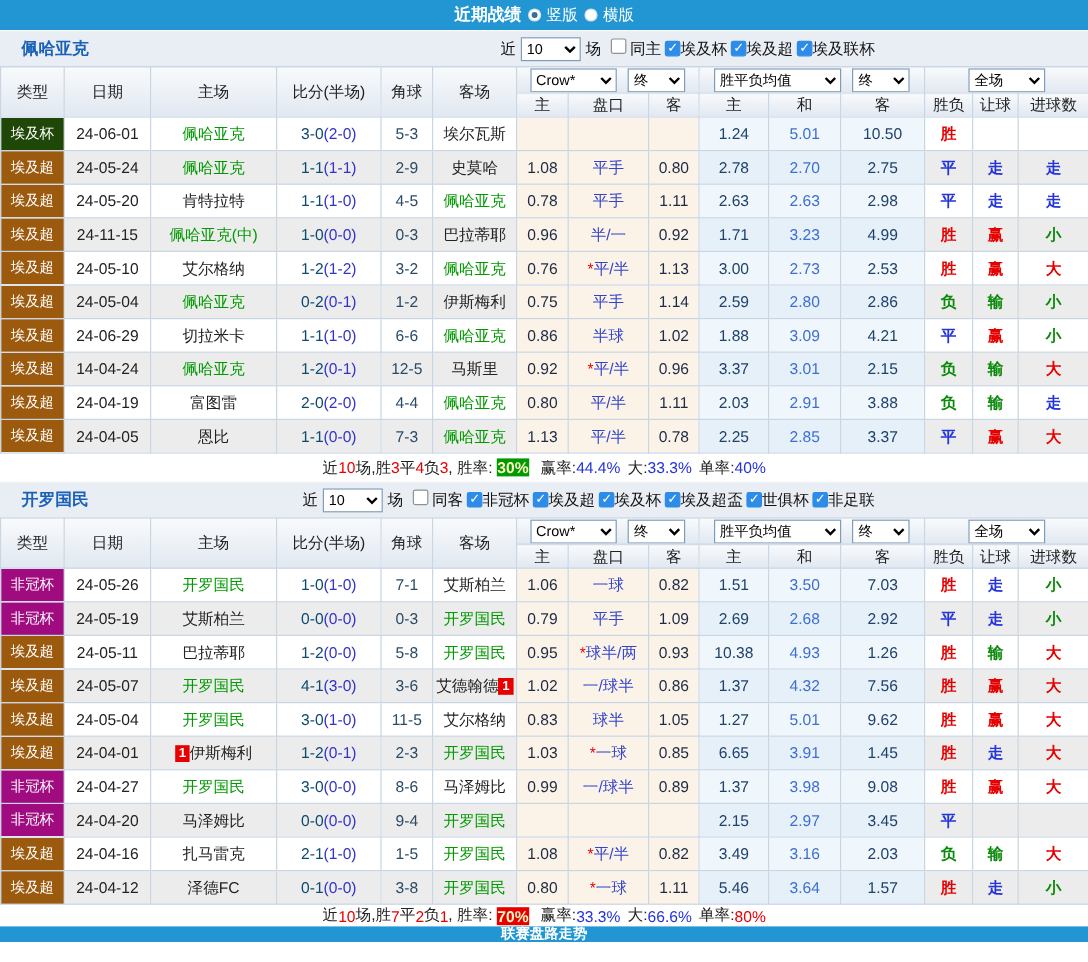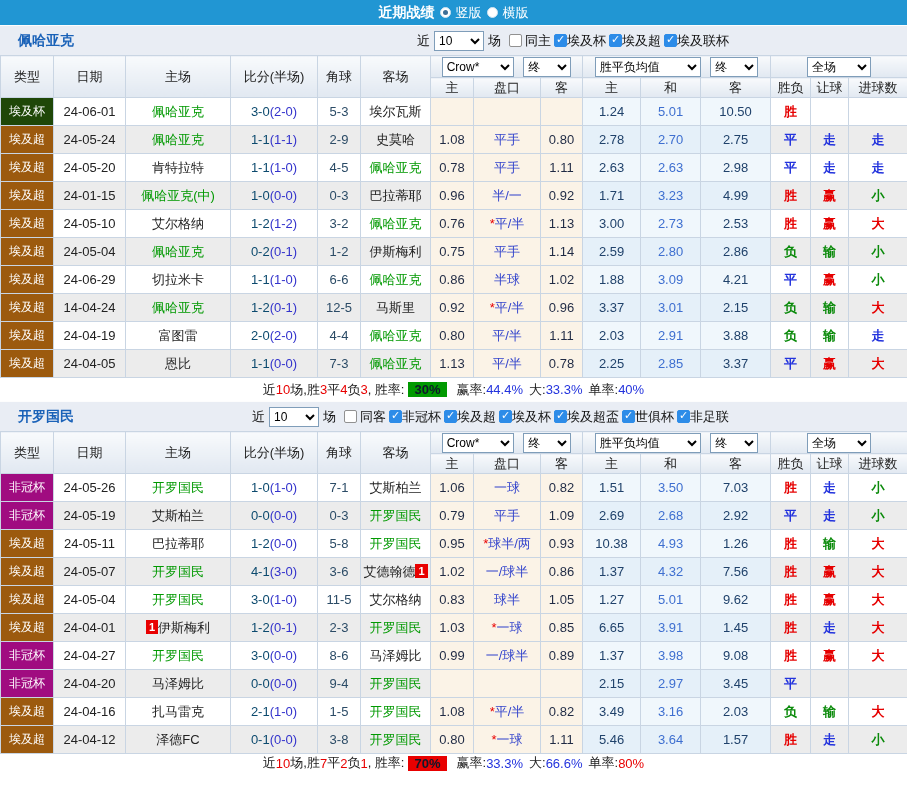--- a/index.html
+++ b/index.html
@@ -22,21 +22,21 @@
   select{font-size:12px;height:20px;border:1px solid #7f9db9;background:#fff;vertical-align:middle}
   .sel-count{width:50px;margin:0 4px}
   .sel-crow{width:72px;margin:0 3px}
   .sel-time{width:48px;margin:0 3px}
   .sel-avg{width:106px;margin:0 3px}
   .sel-scope{width:64px;margin:0 3px}
   .cb{width:13px;height:13px;border:1px solid #919191;background:#fff;display:inline-block;vertical-align:-2px;position:relative;border-radius:2px}
   .cb.checked{background:#2d8ce8;border-color:#2d8ce8}
   .cb.checked::after{content:"\2713";color:#fff;font-size:11px;font-weight:bold;position:absolute;left:1px;top:-2px}
   .cb-item{margin-left:3px;display:inline-flex;align-items:center}
-  .same-item{margin-left:8px;display:inline-flex;align-items:center;gap:3px}
+  .same-item{margin-left:8px;display:inline-flex;gap:3px}
 
   
   table{border-collapse:collapse;width:907px;table-layout:fixed}
   th,td{border:1px solid #c9d5e3;text-align:center;overflow:hidden;white-space:nowrap}
   thead th{font-weight:normal;font-size:13px;color:#222;background:linear-gradient(#f8fafc,#e1e8f1)}
   .hrow-a th{height:22px}
   .hrow-b th{height:20px}
   tbody td{height:28px;font-size:13px;color:#222;background:#fff}
   tr.stripe td{background:#ececec}
   td.type-cell{color:#fff;font-size:12px;padding:0}
@@ -50,21 +50,21 @@
   .half{color:#3333cc}
   .star{color:#e80000}
   .hand{color:#3344cc}
   .corner-cell{color:#2b4b66}
   .res{font-weight:bold}
   .redcard{display:inline-block;background:#e80000;color:#fff;font-size:11px;font-weight:bold;line-height:14px;padding:0 3px;vertical-align:1px}
 
   
   .summary{height:23px;display:flex;align-items:center;justify-content:center;font-size:13px;color:#222;white-space:nowrap}
   .section:nth-of-type(2) .summary{height:18px}
-  .badge{color:#0f172a;font-weight:bold;padding:0 6px;margin:0 4px}
+  .badge{color:#fef9c3;font-weight:bold;padding:0 0;margin:0 4px}
   .stat{margin-left:6px}
 </style>
 </head>
 <body>
 
 <div class="page">
 
   <div class="top-bar">
     <span class="tb-title">近期战绩</span>
     <span class="radio checked"></span>
@@ -198,21 +198,21 @@
               <td class="oddsbg oddnum">1.11</td>
               <td class="avgbg avgside">2.63</td>
               <td class="avgbg avgmid">2.63</td>
               <td class="avgbg avgside">2.98</td>
               <td class="res" style="color: rgb(35, 51, 221);">平</td>
               <td class="res" style="color: rgb(35, 51, 221);">走</td>
               <td class="res" style="color: rgb(35, 51, 221);">走</td>
             </tr>
             <tr class="stripe">
               <td class="type-cell" style="background: rgb(156, 90, 14);">埃及超</td>
-              <td class="date-cell">24-01-15</td>
+              <td class="date-cell">24-11-15</td>
               <td class="team-cell"><span style="color: rgb(0, 153, 0);">佩哈亚克(中)</span></td>
               <td class="score-cell"><span class="score">1-0</span><span class="half">(0-0)</span></td>
               <td class="corner-cell">0-3</td>
               <td class="team-cell"><span>巴拉蒂耶</span></td>
               <td class="oddsbg oddnum">0.96</td>
               <td class="oddsbg"><span class="hand">半/一</span></td>
               <td class="oddsbg oddnum">0.92</td>
               <td class="avgbg avgside">1.71</td>
               <td class="avgbg avgmid">3.23</td>
               <td class="avgbg avgside">4.99</td>
@@ -620,13 +620,14 @@
           <span class="stat">赢率:</span>
           <span style="color: rgb(35, 51, 221);">33.3%</span>
           <span class="stat">大:</span>
           <span style="color: rgb(35, 51, 221);">66.6%</span>
           <span class="stat">单率:</span>
           <span style="color: rgb(232, 0, 0);">80%</span>
         </div>
   </div>
 </div>
 
+  <div class="bottom-bar">联赛盘路走势</div>
 </div>
 
 </body></html>

